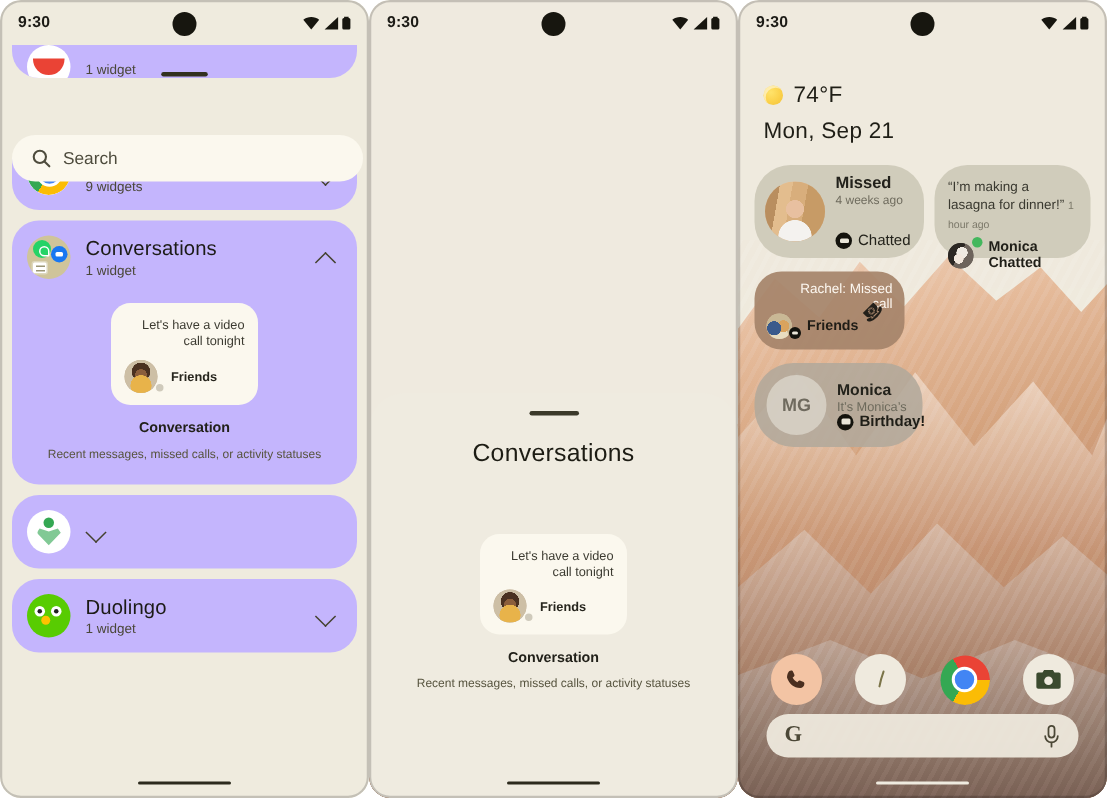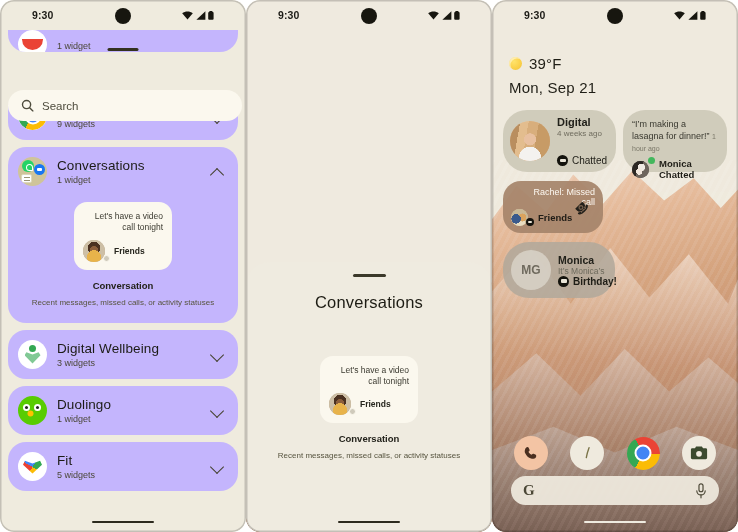--- a/index.html
+++ b/index.html
@@ -38,21 +38,21 @@
   }
   .gap {
     flex: 0 0 0px; background: #ffffff;
   }
 
   
   .statusbar {
     position: relative; z-index: 40;
     height: 30px;
     display: flex; align-items: center; justify-content: space-between;
-    padding: 0 32px;
+    padding: 0 12px;
     font-size: 10.5px; font-weight: 700; color: #1c1b16;
   }
   .sb-time { letter-spacing: .1px; }
   .sb-icons { display: flex; align-items: center; gap: 2.5px; }
   .camera-hole {
     position: absolute; left: 50%; top: 8px; transform: translateX(-50%);
     width: 16px; height: 16px; border-radius: 50%;
     background: #17160f; z-index: 45;
   }
 
@@ -548,49 +548,35 @@
               </div>
             </div>
             <div class="wname">Conversation</div>
             <div class="wdesc">Recent messages, missed calls, or activity statuses</div>
           </div>
         </div>
 
         <div class="widget-group">
           <div class="group-head">
             <div class="group-icon dw-logo"></div>
-            <div class="group-text">
-              <div class="group-title">Digital Wellbeing</div>
-              <div class="group-sub">3 widgets</div>
-            </div>
             <div class="chev"></div>
           </div>
         </div>
 
         <div class="widget-group">
           <div class="group-head">
             <div class="group-icon duo-logo"></div>
             <div class="group-text">
               <div class="group-title">Duolingo</div>
               <div class="group-sub">1 widget</div>
             </div>
             <div class="chev"></div>
           </div>
         </div>
 
-        <div class="widget-group">
-          <div class="group-head">
-            <div class="group-icon fit-logo"></div>
-            <div class="group-text">
-              <div class="group-title">Fit</div>
-              <div class="group-sub">5 widgets</div>
-            </div>
-            <div class="chev"></div>
-          </div>
-        </div>
 
       </div>
 
       <div class="navbar-pill"></div>
     </div>
     <div class="corner-mask"></div>
   </div>
 
   <div class="gap"></div>
 
@@ -671,33 +657,33 @@
               <rect x="1.4" y="0" width="3" height="1.1" fill="#17160f"></rect>
               <rect x="0.2" y="1" width="5.4" height="7.7" rx="1" fill="#17160f"></rect>
             </svg>
         </span>
       </div>
       <div class="camera-hole"></div>
 
       <div class="weather">
         <div class="wx-row">
           <span class="sun-icon"></span>
-          <span class="wx-temp">39°F</span>
+          <span class="wx-temp">74°F</span>
         </div>
         <div class="wx-date">Mon, Sep 21</div>
       </div>
 
       <div class="conv-widgets">
         <div class="cw-top">
           <div class="cw-rachel">
             <div class="cw-av">
                 <span class="face-rachel"></span>
               </div>
             <div>
-              <div class="cw-name">Digital</div>
+              <div class="cw-name">Missed</div>
               <div class="cw-time">4 weeks ago</div>
               <div class="cw-status-row">
                 <span class="chat-dot"></span>
                 <span class="cw-status">Chatted</span>
               </div>
             </div>
           </div>
 
           <div class="cw-monica">
             <div class="cw-quote">

